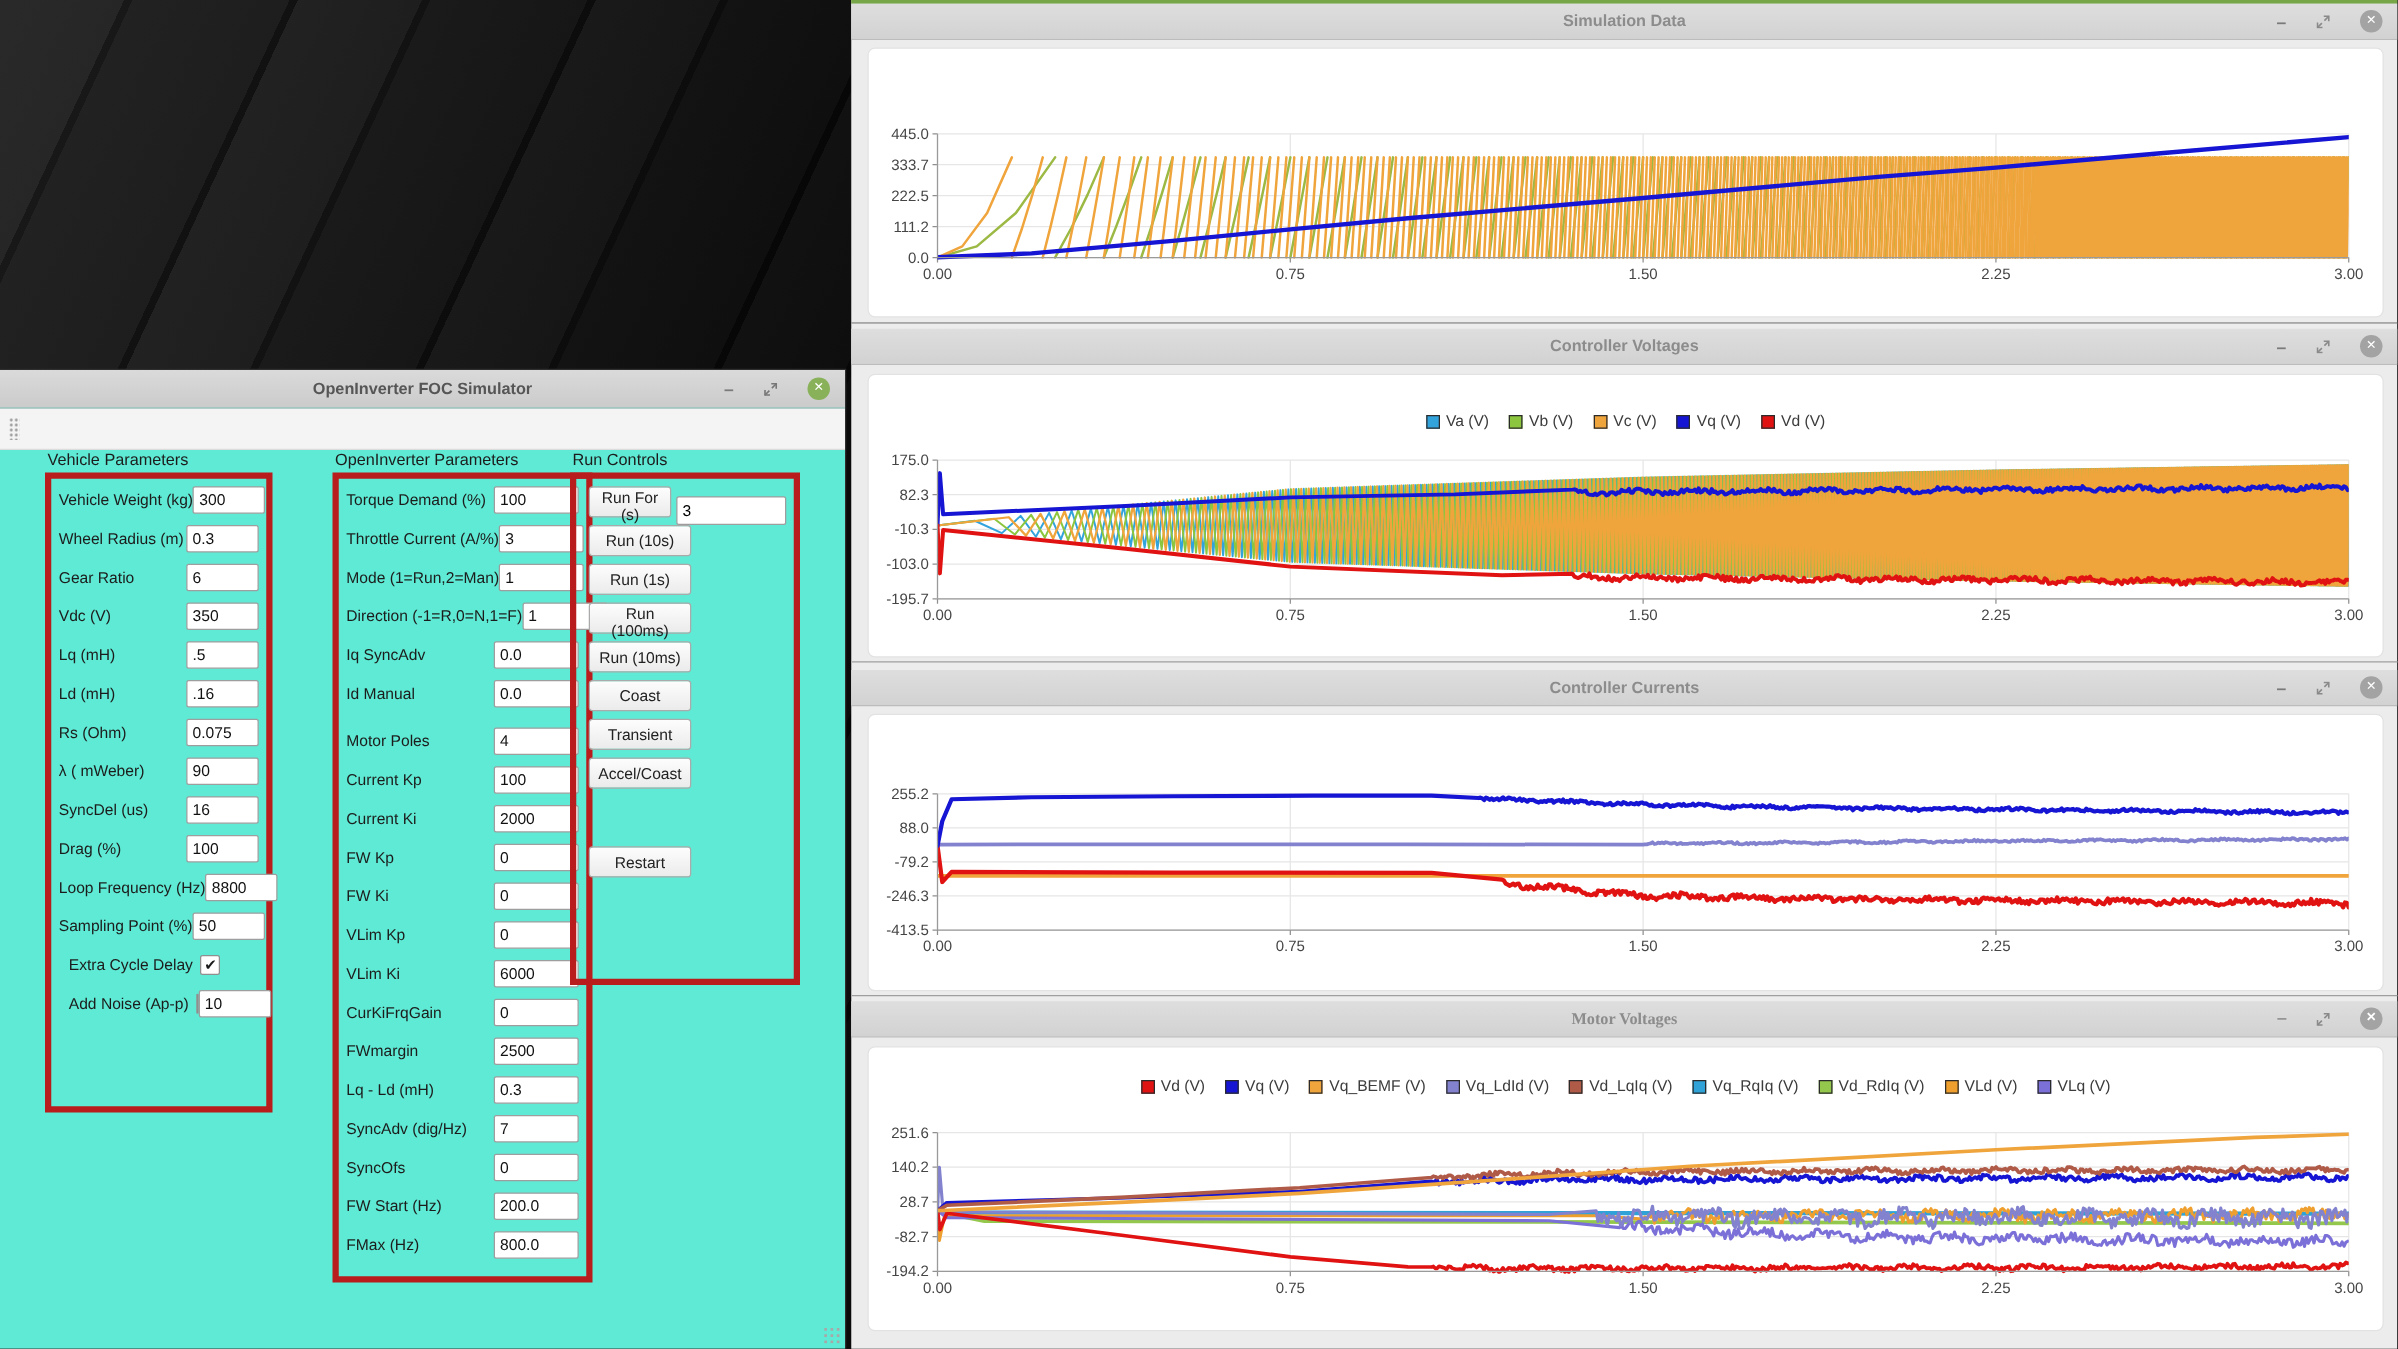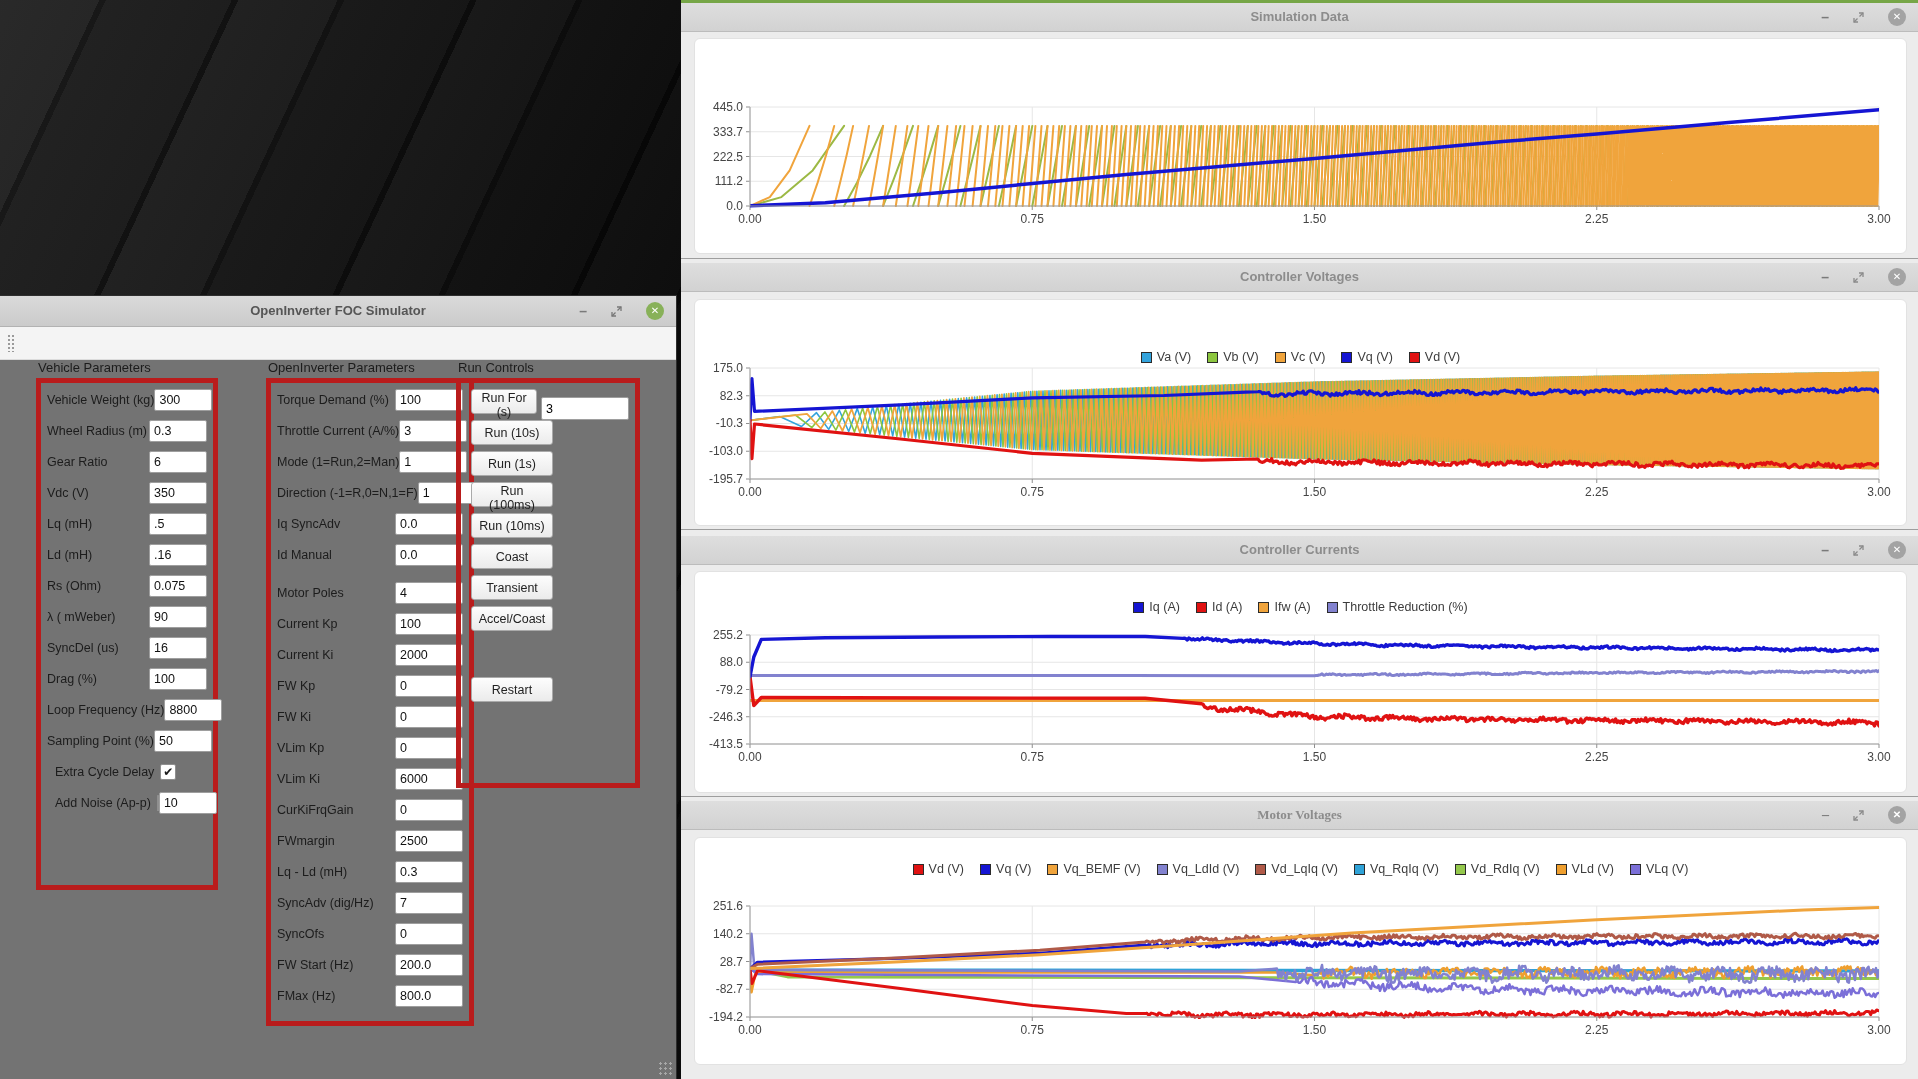--- a/index.html
+++ b/index.html
@@ -30,21 +30,21 @@
   .win.chartwin{background:#ececec;border-top:1px solid #9e9e9e;}
   .greenstrip{position:absolute;left:0;top:0;right:0;height:3px;background:#76a647;}
   .card{position:absolute;background:#fff;border:1px solid #e2e2e2;border-radius:6px;}
   .legend{position:absolute;left:0;right:0;display:flex;justify-content:center;align-items:center;gap:16px;height:16px;}
   .legend .li{display:flex;align-items:center;gap:5px;font-size:12.5px;color:#3c3c3c;white-space:nowrap;}
   .legend .sw{width:11px;height:11px;border:1px solid #2b2b2b;box-sizing:border-box;}
   .plot-svg{position:absolute;left:0;top:0;}
   svg text{font-family:"Liberation Sans","DejaVu Sans",sans-serif;font-size:12px;fill:#454545;}
 
   
-  .win.foc{left:0;top:296px;width:676px;height:783px;background:#737373;box-shadow:0 0 0 1px #2e2e2e;}
+  .win.foc{left:0;top:296px;width:676px;height:783px;background:#5eead4;box-shadow:0 0 0 1px #2e2e2e;}
   .foc .titlebar{height:30px;background:linear-gradient(#dadada,#cbcbcb);border-bottom:1px solid #b2b2b2;}
   .foc .titlebar .title{height:30px;line-height:30px;color:#565656;}
   .foc .tb-controls{height:30px;}
   .toolbar{position:absolute;left:0;right:0;top:31px;height:32px;background:#f4f4f4;border-bottom:1px solid #dcdcdc;}
   .grip{position:absolute;left:7px;top:7px;width:9px;height:18px;
     background-image:radial-gradient(#9a9a9a 1px, transparent 1.2px);background-size:4px 4px;}
   .formbody{position:absolute;left:0;right:0;top:64px;bottom:0;}
   .fcol{position:absolute;top:0;}
   .gtitle{font-size:13px;color:#1c1c1c;height:16px;margin:0 0 2px 2px;}
   .gbox{border:5px solid #b91c1c;padding:6px 6px 0 6px;box-sizing:border-box;background:transparent;}
@@ -333,21 +333,21 @@
         <span class="tb-restore">
             <svg width="11" height="11" viewBox="0 0 11 11">
               <path d="M1 6 L1 10 L5 10 M10 5 L10 1 L6 1" fill="none" stroke="#8a8a8a" stroke-width="1.3"></path>
               <path d="M10 1 L6.5 4.5 M1 10 L4.5 6.5" stroke="#8a8a8a" stroke-width="1.3"></path>
             </svg>
           </span>
         <span class="tb-close">✕</span>
       </span>
     </div>
     <div class="card" style="left:13px;top:40px;width:1211px;height:225px;">
-      <div class="legend" id="leg1" style="top:29px;margin-top:20px;">
+      <div class="legend" id="leg1" style="top:29px;">
           <span class="li">
             <span class="sw" style="background: rgb(51, 163, 220);"></span>
             <span>Va (V)</span>
           </span>
           <span class="li">
             <span class="sw" style="background: rgb(140, 198, 63);"></span>
             <span>Vb (V)</span>
           </span>
           <span class="li">
             <span class="sw" style="background: rgb(240, 164, 60);"></span>
@@ -421,38 +421,20 @@
         <span class="tb-restore">
             <svg width="11" height="11" viewBox="0 0 11 11">
               <path d="M1 6 L1 10 L5 10 M10 5 L10 1 L6 1" fill="none" stroke="#8a8a8a" stroke-width="1.3"></path>
               <path d="M10 1 L6.5 4.5 M1 10 L4.5 6.5" stroke="#8a8a8a" stroke-width="1.3"></path>
             </svg>
           </span>
         <span class="tb-close">✕</span>
       </span>
     </div>
     <div class="card" style="left:13px;top:41px;width:1211px;height:220px;">
-      <div class="legend" id="leg2" style="top:27px;">
-          <span class="li">
-            <span class="sw" style="background: rgb(21, 21, 211);"></span>
-            <span>Iq (A)</span>
-          </span>
-          <span class="li">
-            <span class="sw" style="background: rgb(224, 18, 18);"></span>
-            <span>Id (A)</span>
-          </span>
-          <span class="li">
-            <span class="sw" style="background: rgb(240, 164, 60);"></span>
-            <span>Ifw (A)</span>
-          </span>
-          <span class="li">
-            <span class="sw" style="background: rgb(130, 130, 207);"></span>
-            <span>Throttle Reduction (%)</span>
-          </span>
-        </div>
       <svg class="plot-svg" id="svg2" width="1211" height="220">
           <g>
             <line x1="55" y1="63" x2="1184" y2="63" stroke="#e6e6e6" stroke-width="1"></line>
             <line x1="51" y1="63" x2="55" y2="63" stroke="#8f8f8f" stroke-width="1"></line>
             <text x="48" y="67" text-anchor="end">255.2</text>
             <line x1="55" y1="90.25407507103334" x2="1184" y2="90.25407507103334" stroke="#e6e6e6" stroke-width="1"></line>
             <line x1="51" y1="90.25407507103334" x2="55" y2="90.25407507103334" stroke="#8f8f8f" stroke-width="1"></line>
             <text x="48" y="94.25407507103334" text-anchor="end">88.0</text>
             <line x1="55" y1="117.50815014206668" x2="1184" y2="117.50815014206668" stroke="#e6e6e6" stroke-width="1"></line>
             <line x1="51" y1="117.50815014206668" x2="55" y2="117.50815014206668" stroke="#8f8f8f" stroke-width="1"></line>

